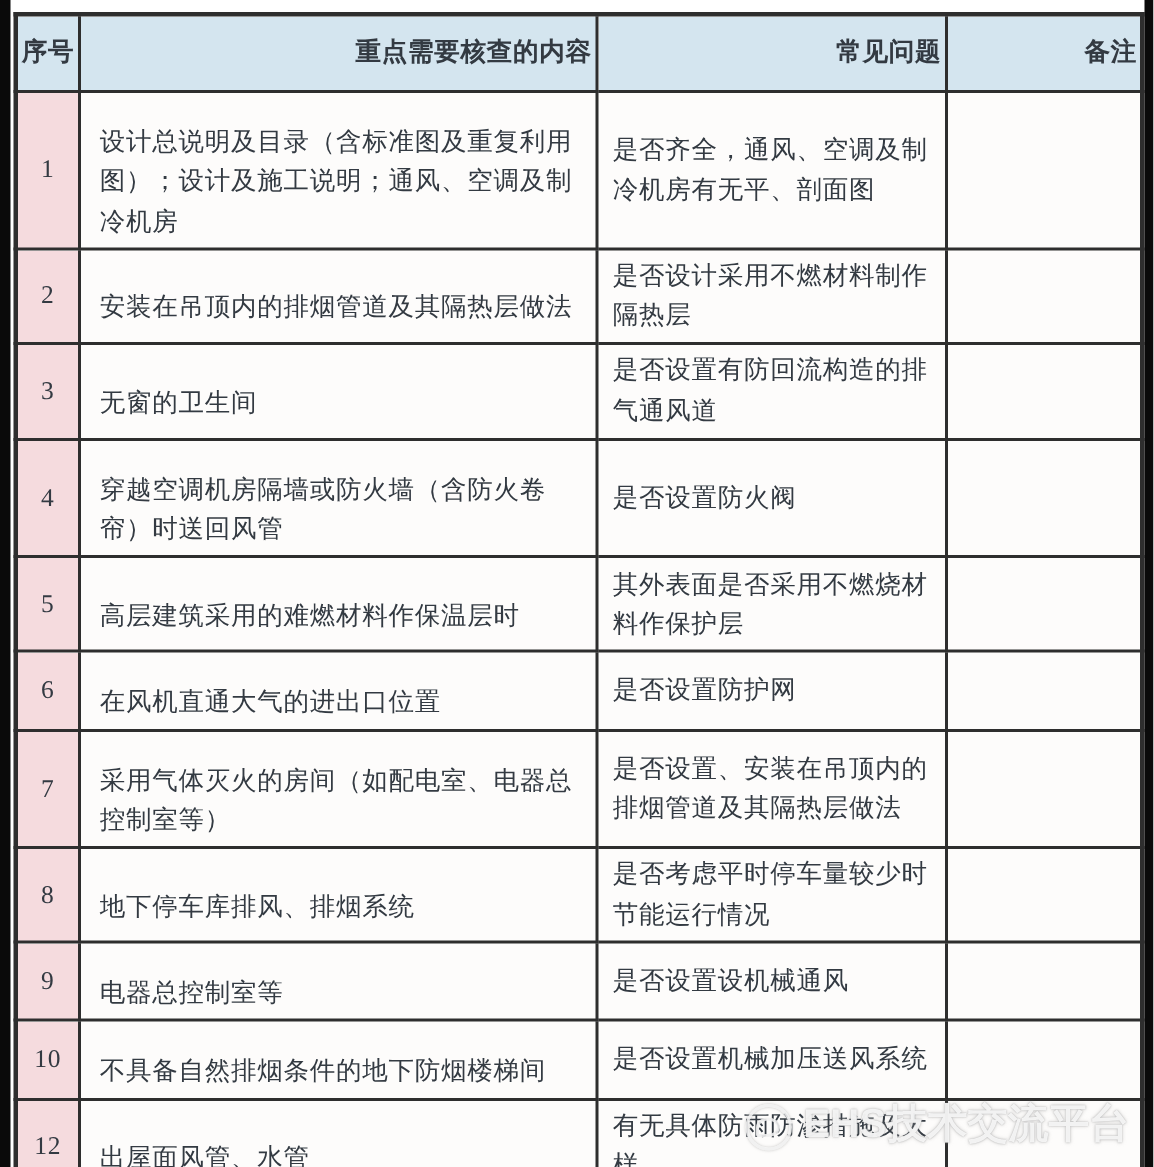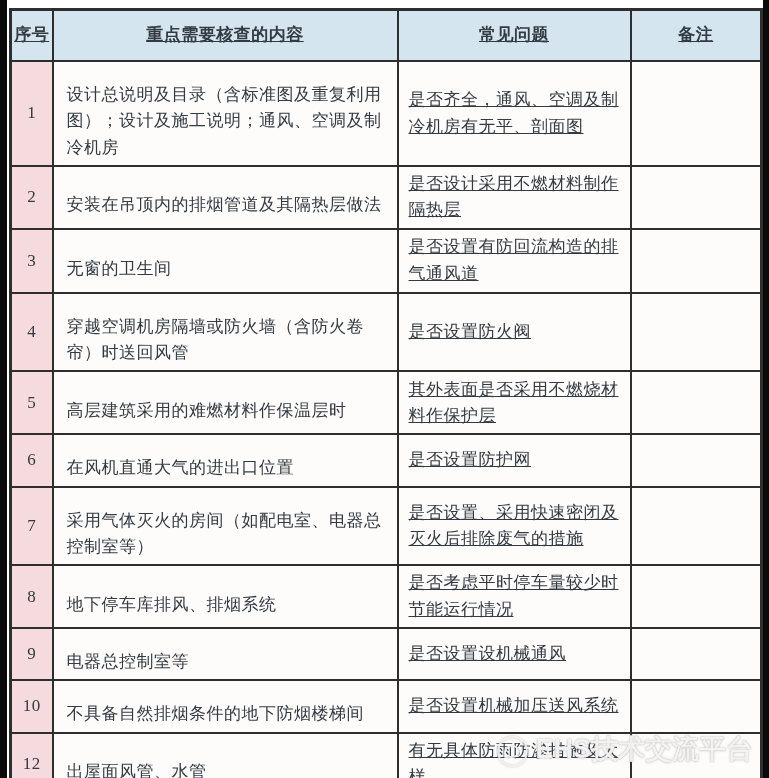--- a/index.html
+++ b/index.html
@@ -38,33 +38,32 @@
     letter-spacing:0.5px;
     word-break:break-all;
     overflow:hidden;
   }
   table.checklist{border:3px solid var(--border-color);}
   thead th{
     background:var(--header-bg);
     color:var(--header-text);
     font-weight:bold;
     font-size:18px;
-    text-align:center;
+    text-align:right;
     height:45px;
     padding:2px;
-    text-decoration:underline;
   }
   td.no-cell{
     background:var(--no-col-bg);
     text-align:center;
     font-size:17px;
     padding:2px;
   }
   td.content-cell{padding:20px 8px 4px 13px;}
-  td.problem-cell{padding:4px 6px 4px 10px;text-decoration:underline;}
+  td.problem-cell{padding:4px 6px 4px 10px;}
   td.remark-cell{padding:2px;}
   col.c-no{width:42px;}
   col.c-content{width:345px;}
   col.c-problem{width:233px;}
   col.c-remark{width:131px;}
 
   .watermark{
     position:absolute;
     right:16px;
     top:731px;
@@ -149,21 +148,21 @@
         </tr>
         <tr style="height: 39px;">
           <td class="no-cell">6</td>
           <td class="content-cell">在风机直通大气的进出口位置</td>
           <td class="problem-cell">是否设置防护网</td>
           <td class="remark-cell"></td>
         </tr>
         <tr style="height: 68px;">
           <td class="no-cell">7</td>
           <td class="content-cell">采用气体灭火的房间（如配电室、电器总控制室等）</td>
-          <td class="problem-cell">是否设置、采用快速密闭及灭火后排除废气的措施</td>
+          <td class="problem-cell">是否设置、安装在吊顶内的排烟管道及其隔热层做法</td>
           <td class="remark-cell"></td>
         </tr>
         <tr style="height: 57px;">
           <td class="no-cell">8</td>
           <td class="content-cell">地下停车库排风、排烟系统</td>
           <td class="problem-cell">是否考虑平时停车量较少时节能运行情况</td>
           <td class="remark-cell"></td>
         </tr>
         <tr style="height: 36px;">
           <td class="no-cell">9</td>

